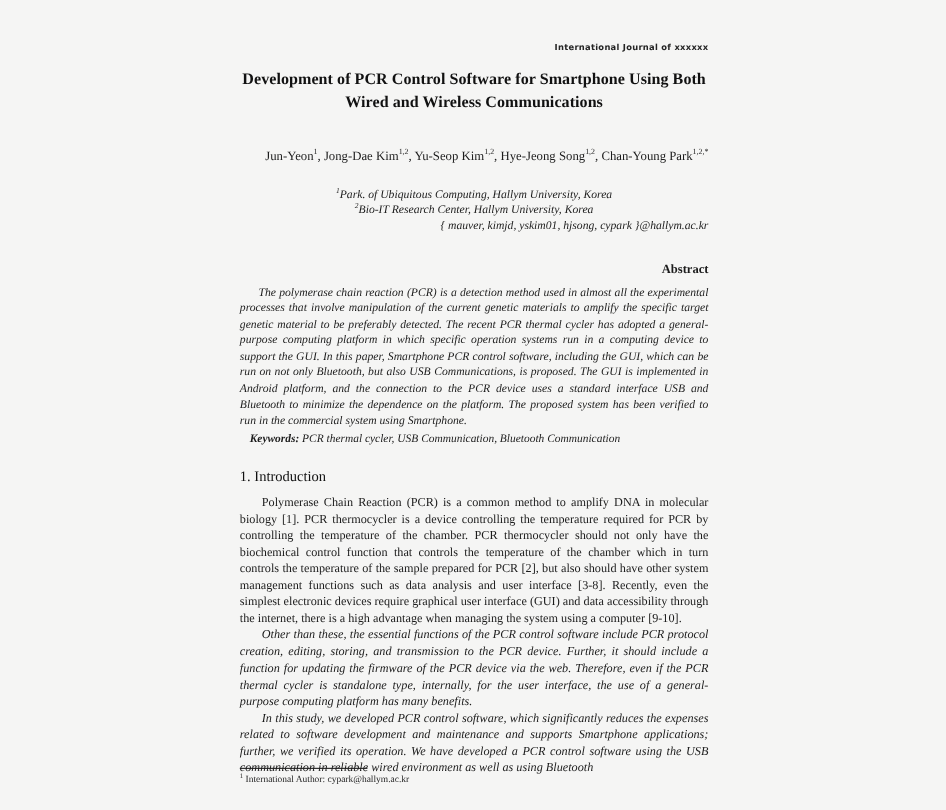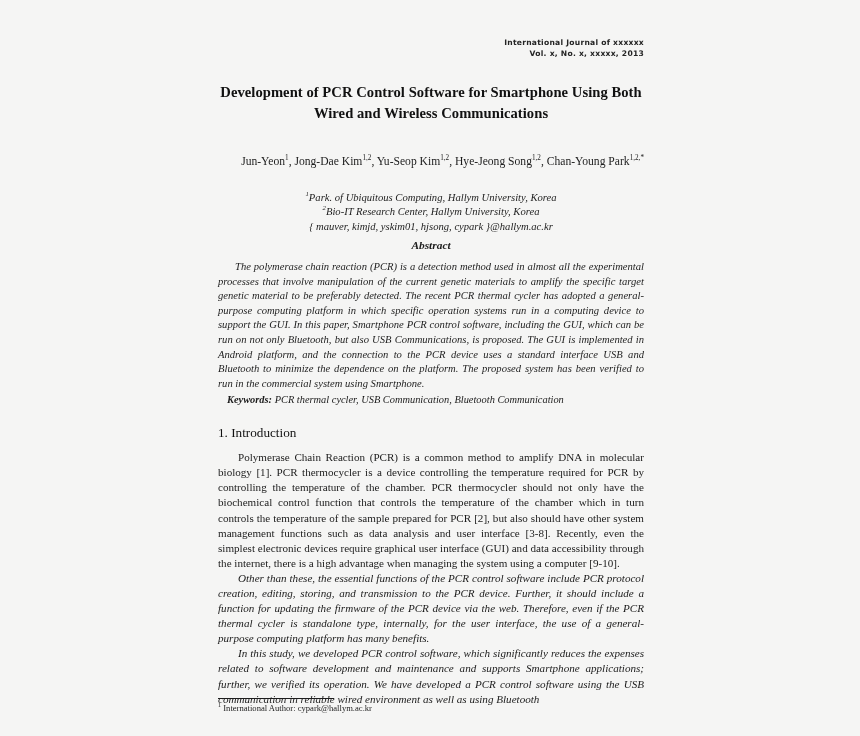--- a/index.html
+++ b/index.html
@@ -38,21 +38,21 @@
     font-family: "DejaVu Sans", sans-serif;
     font-weight: bold;
     font-size: 7.6px;
     line-height: 10.5px;
     letter-spacing: 0.25px;
     color: #242424;
   }
 
   
   .title {
-    margin-top: 23px;
+    margin-top: 13px;
     text-align: center;
     font-family: "Liberation Serif", serif;
     font-weight: bold;
     font-size: 14.6px;
     line-height: 21px;
     color: #111;
     letter-spacing: 0.05px;
   }
 
   
@@ -79,28 +79,28 @@
     color: #1c1c1c;
   }
   .affiliations sup {
     font-size: 6.8px;
     vertical-align: super;
     line-height: 0;
     font-style: italic;
   }
   .email {
     font-style: italic;
+    text-align: right;
   }
 
   
   .abstract-head {
-    margin-top: 4px;
-    text-align: center;
-    font-weight: bold;
-    font-style: italic;
+    margin-top: 24px;
+    text-align: right;
+    font-weight: bold;
     font-size: 11.4px;
     line-height: 15px;
   }
   .abstract-body {
     margin-top: 7px;
     text-align: justify;
     text-justify: inter-word;
     font-style: italic;
     font-size: 10.6px;
     line-height: 14.55px;
@@ -168,21 +168,20 @@
 </style>
 </head>
 <body>
 
 <div class="page">
 
   <div class="content">
 
     <div class="runhead">
       <div>International Journal of xxxxxx</div>
-      <div>Vol. x, No. x, xxxxx, 2013</div>
     </div>
 
     <div class="title">Development of PCR Control Software for Smartphone Using Both Wired and Wireless Communications</div>
 
     <div class="authors">
       <span>Jun-Yeon</span><sup>1</sup>,
       <span>Jong-Dae Kim</span><sup>1,2</sup>,
       <span>Yu-Seop Kim</span><sup>1,2</sup>,
       <span>Hye-Jeong Song</span><sup>1,2</sup>,
       <span>Chan-Young Park</span><sup>1,2,*</sup>

